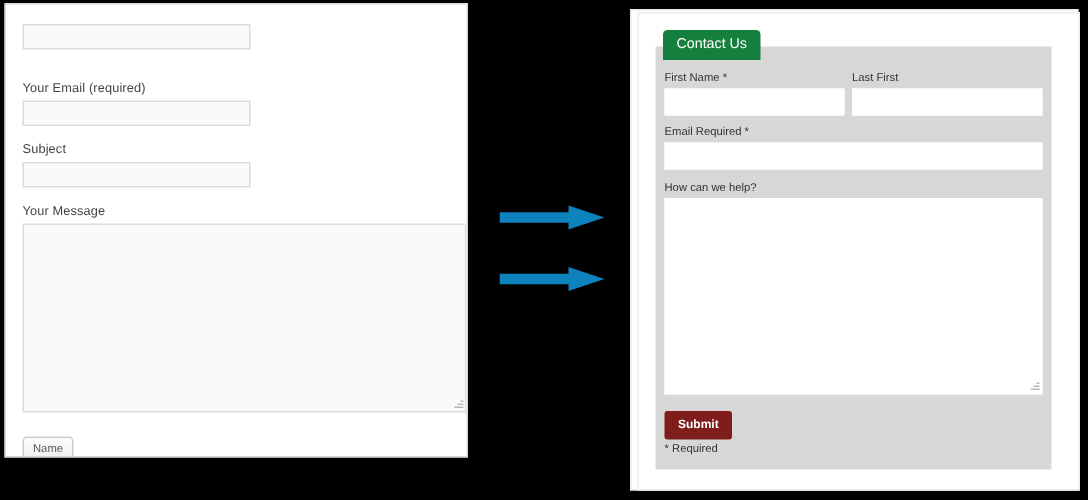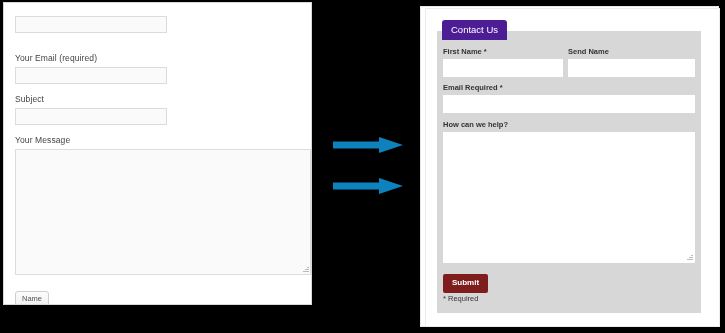--- a/index.html
+++ b/index.html
@@ -115,21 +115,21 @@
     height: 319px;
     background: #ffffff;
     border: 1px solid #ececec;
     box-sizing: border-box;
   }
 
   #contact-tab {
     position: absolute;
     left: 442px;
     top: 20px;
-    background: #4c1d95;
+    background: #15803d;
     color: #ffffff;
     font-size: 9.5px;
     line-height: 12px;
     padding: 4px 9px 4px 9px;
     border-radius: 3px 3px 0 0;
     z-index: 5;
     white-space: nowrap;
   }
 
   #form-box {
@@ -141,21 +141,20 @@
     background: #d7d7d7;
     box-sizing: border-box;
   }
 
   .r-label {
     position: absolute;
     font-size: 7.5px;
     color: #333333;
     line-height: 10px;
     white-space: nowrap;
-    font-weight: bold;
   }
   .r-input {
     position: absolute;
     background: #ffffff;
     border: 1px solid #ffffff;
     box-sizing: border-box;
   }
   .r-textarea {
     position: absolute;
     background: #ffffff;
@@ -235,21 +234,21 @@
 <div id="right-outer"></div>
 <div id="right-inner"></div>
 
 <div id="contact-tab">Contact Us</div>
 
 <div id="form-box">
 
   <div class="r-label" style="left:6px; top:16px;">First Name *</div>
   <input class="r-input" style="left: 6px; top: 28px; width: 120px; height: 18px;" type="text" placeholder="">
 
-  <div class="r-label" style="left:131px; top:16px;">Send Name</div>
+  <div class="r-label" style="left:131px; top:16px;">Last First</div>
   <input class="r-input" style="left: 131px; top: 28px; width: 127px; height: 18px;" type="text" placeholder="">
 
   <div class="r-label" style="left:6px; top:52px;">Email Required *</div>
   <input class="r-input" style="left: 6px; top: 64px; width: 252px; height: 18px;" type="text" placeholder="">
 
   <div class="r-label" style="left:6px; top:89px;text-align:center;">How can we help?</div>
   <div class="r-textarea" style="left:6px; top:101px; width:252px; height:131px;">
     <span class="resize-grip">
         <i></i>
         <i></i>

